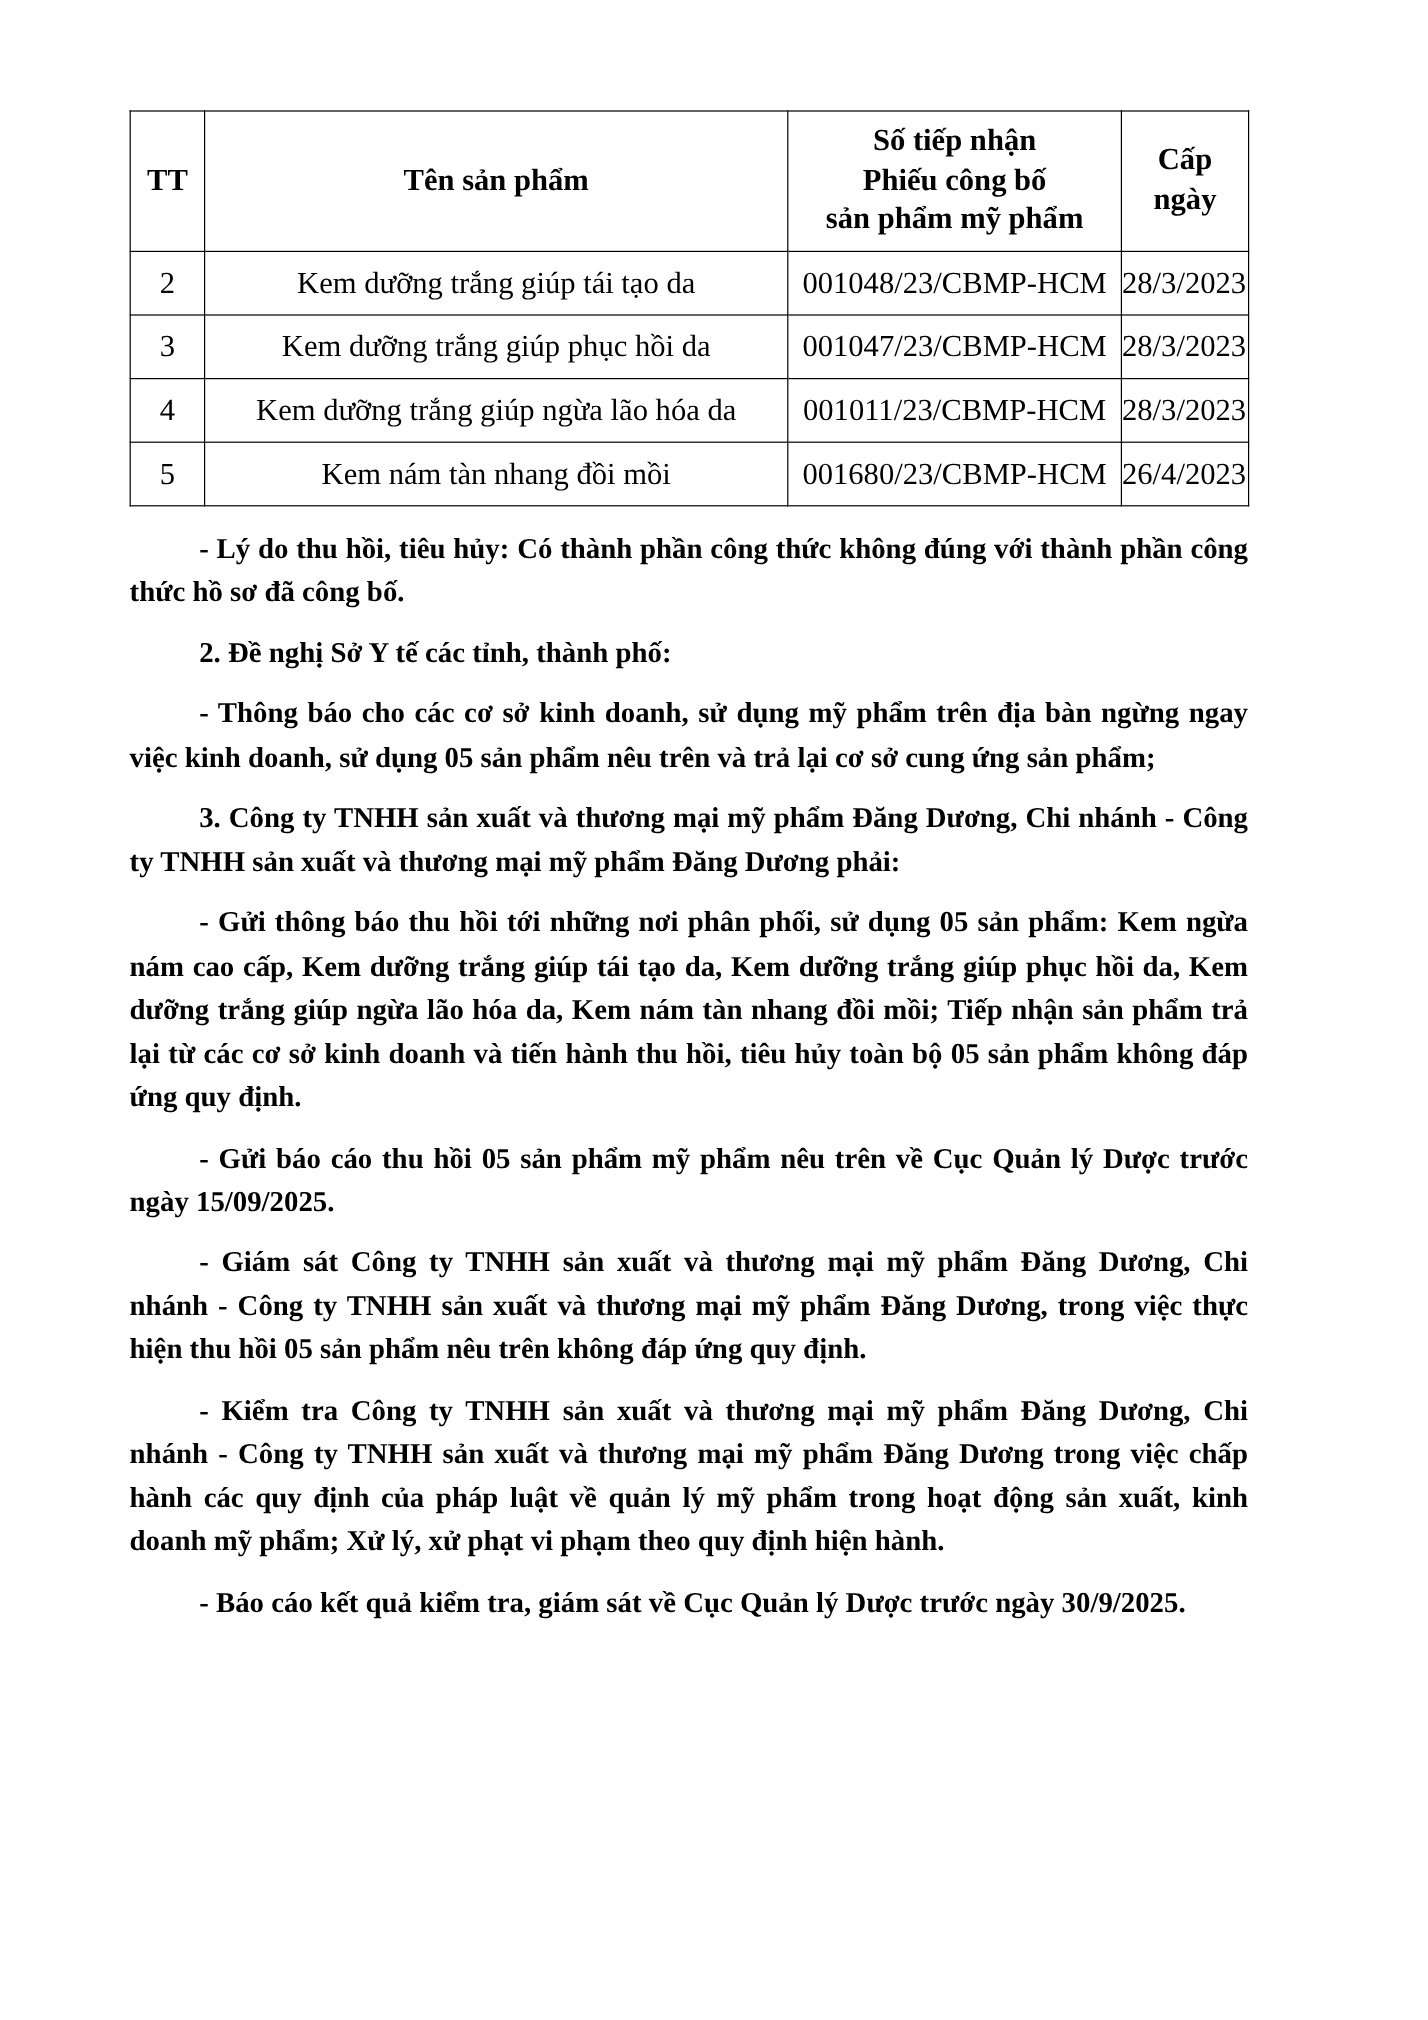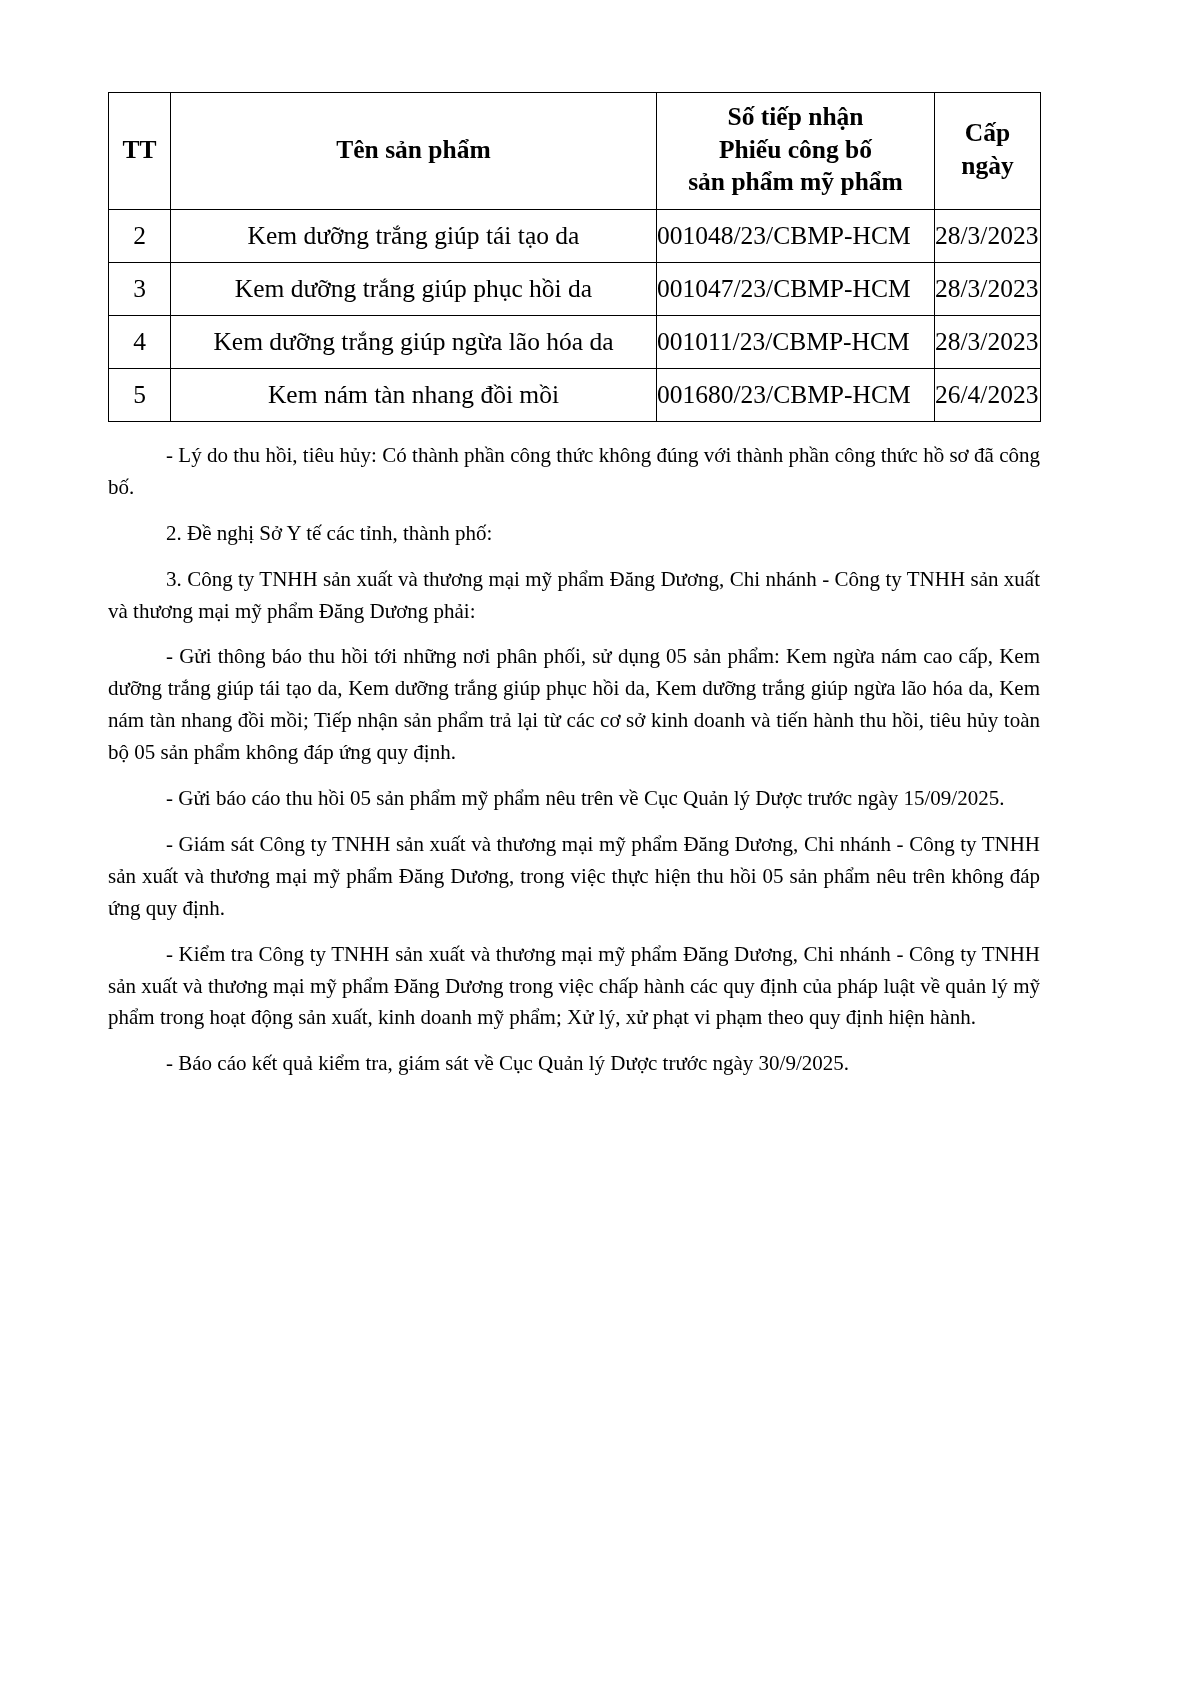--- a/index.html
+++ b/index.html
@@ -45,38 +45,39 @@
     font-weight: normal;
     height: 52px;
   }
   .col-tt   { width: 62px; }
   .col-name { width: 486px; }
   .col-num  { width: 278px; }
   .col-date { width: 106px; }
 
   td.cell-tt   { text-align: center; }
   td.cell-name { text-align: center;  padding-left: 12px; }
-  td.cell-num  { text-align: left; }
+  td.cell-num  { text-align: center; }
   td.cell-date { text-align: left; padding-left: 10px; }
 
   th .hdr-line { display: block; text-align: center; }
 
   
   .body-text {
     margin-top: 18px;
   }
   p.para {
     margin: 0 0 0 0;
     padding: 0;
-    font-size: 21px;
+    font-size: 24px;
     line-height: 1.52;
     text-align: justify;
     text-justify: inter-word;
     text-indent: 58px;
     word-spacing: 0px;
+    font-weight: bold;
   }
   p.para + p.para {
     margin-top: 14px;
   }
   
 </style>
 </head>
 <body>
 
 <div class="page">
@@ -124,20 +125,21 @@
         <td class="cell-name">Kem nám tàn nhang đồi mồi</td>
         <td class="cell-num">001680/23/CBMP-HCM</td>
         <td class="cell-date">26/4/2023</td>
       </tr>
     </tbody>
   </table>
 
   <div class="body-text">
     <p class="para">- Lý do thu hồi, tiêu hủy: Có thành phần công thức không đúng với thành phần công thức hồ sơ đã công bố.</p>
     <p class="para">2. Đề nghị Sở Y tế các tỉnh, thành phố:</p>
+    <p class="para">- Thông báo cho các cơ sở kinh doanh, sử dụng mỹ phẩm trên địa bàn ngừng ngay việc kinh doanh, sử dụng 05 sản phẩm nêu trên và trả lại cơ sở cung ứng sản phẩm;</p>
     <p class="para">3. Công ty TNHH sản xuất và thương mại mỹ phẩm Đăng Dương,  Chi nhánh - Công ty TNHH sản xuất và thương mại mỹ phẩm Đăng Dương phải:</p>
     <p class="para">- Gửi thông báo thu hồi tới những nơi phân phối, sử dụng 05 sản phẩm: Kem ngừa nám cao cấp, Kem dưỡng trắng giúp tái tạo da, Kem dưỡng trắng giúp phục hồi da, Kem dưỡng trắng giúp ngừa lão hóa da, Kem nám tàn nhang đồi mồi; Tiếp nhận sản phẩm trả lại từ các cơ sở kinh doanh và tiến hành thu hồi, tiêu hủy toàn bộ 05 sản phẩm không đáp ứng quy định.</p>
     <p class="para">- Gửi báo cáo thu hồi 05 sản phẩm mỹ phẩm nêu trên về Cục Quản lý Dược trước ngày 15/09/2025.</p>
     <p class="para">- Giám sát Công ty TNHH sản xuất và thương mại mỹ phẩm Đăng Dương, Chi nhánh - Công ty TNHH sản xuất và thương mại mỹ phẩm Đăng Dương, trong việc thực hiện thu hồi 05 sản phẩm nêu trên không đáp ứng quy định.</p>
     <p class="para">- Kiểm tra Công ty TNHH sản xuất và thương mại mỹ phẩm Đăng Dương, Chi nhánh - Công ty TNHH sản xuất và thương mại mỹ phẩm Đăng Dương trong việc chấp hành các quy định của pháp luật về quản lý mỹ phẩm trong hoạt động sản xuất, kinh doanh mỹ phẩm; Xử lý, xử phạt vi phạm theo quy định hiện hành.</p>
     <p class="para">- Báo cáo kết quả kiểm tra, giám sát về Cục Quản lý Dược trước ngày 30/9/2025.</p>
   </div>
 
 </div>
 

